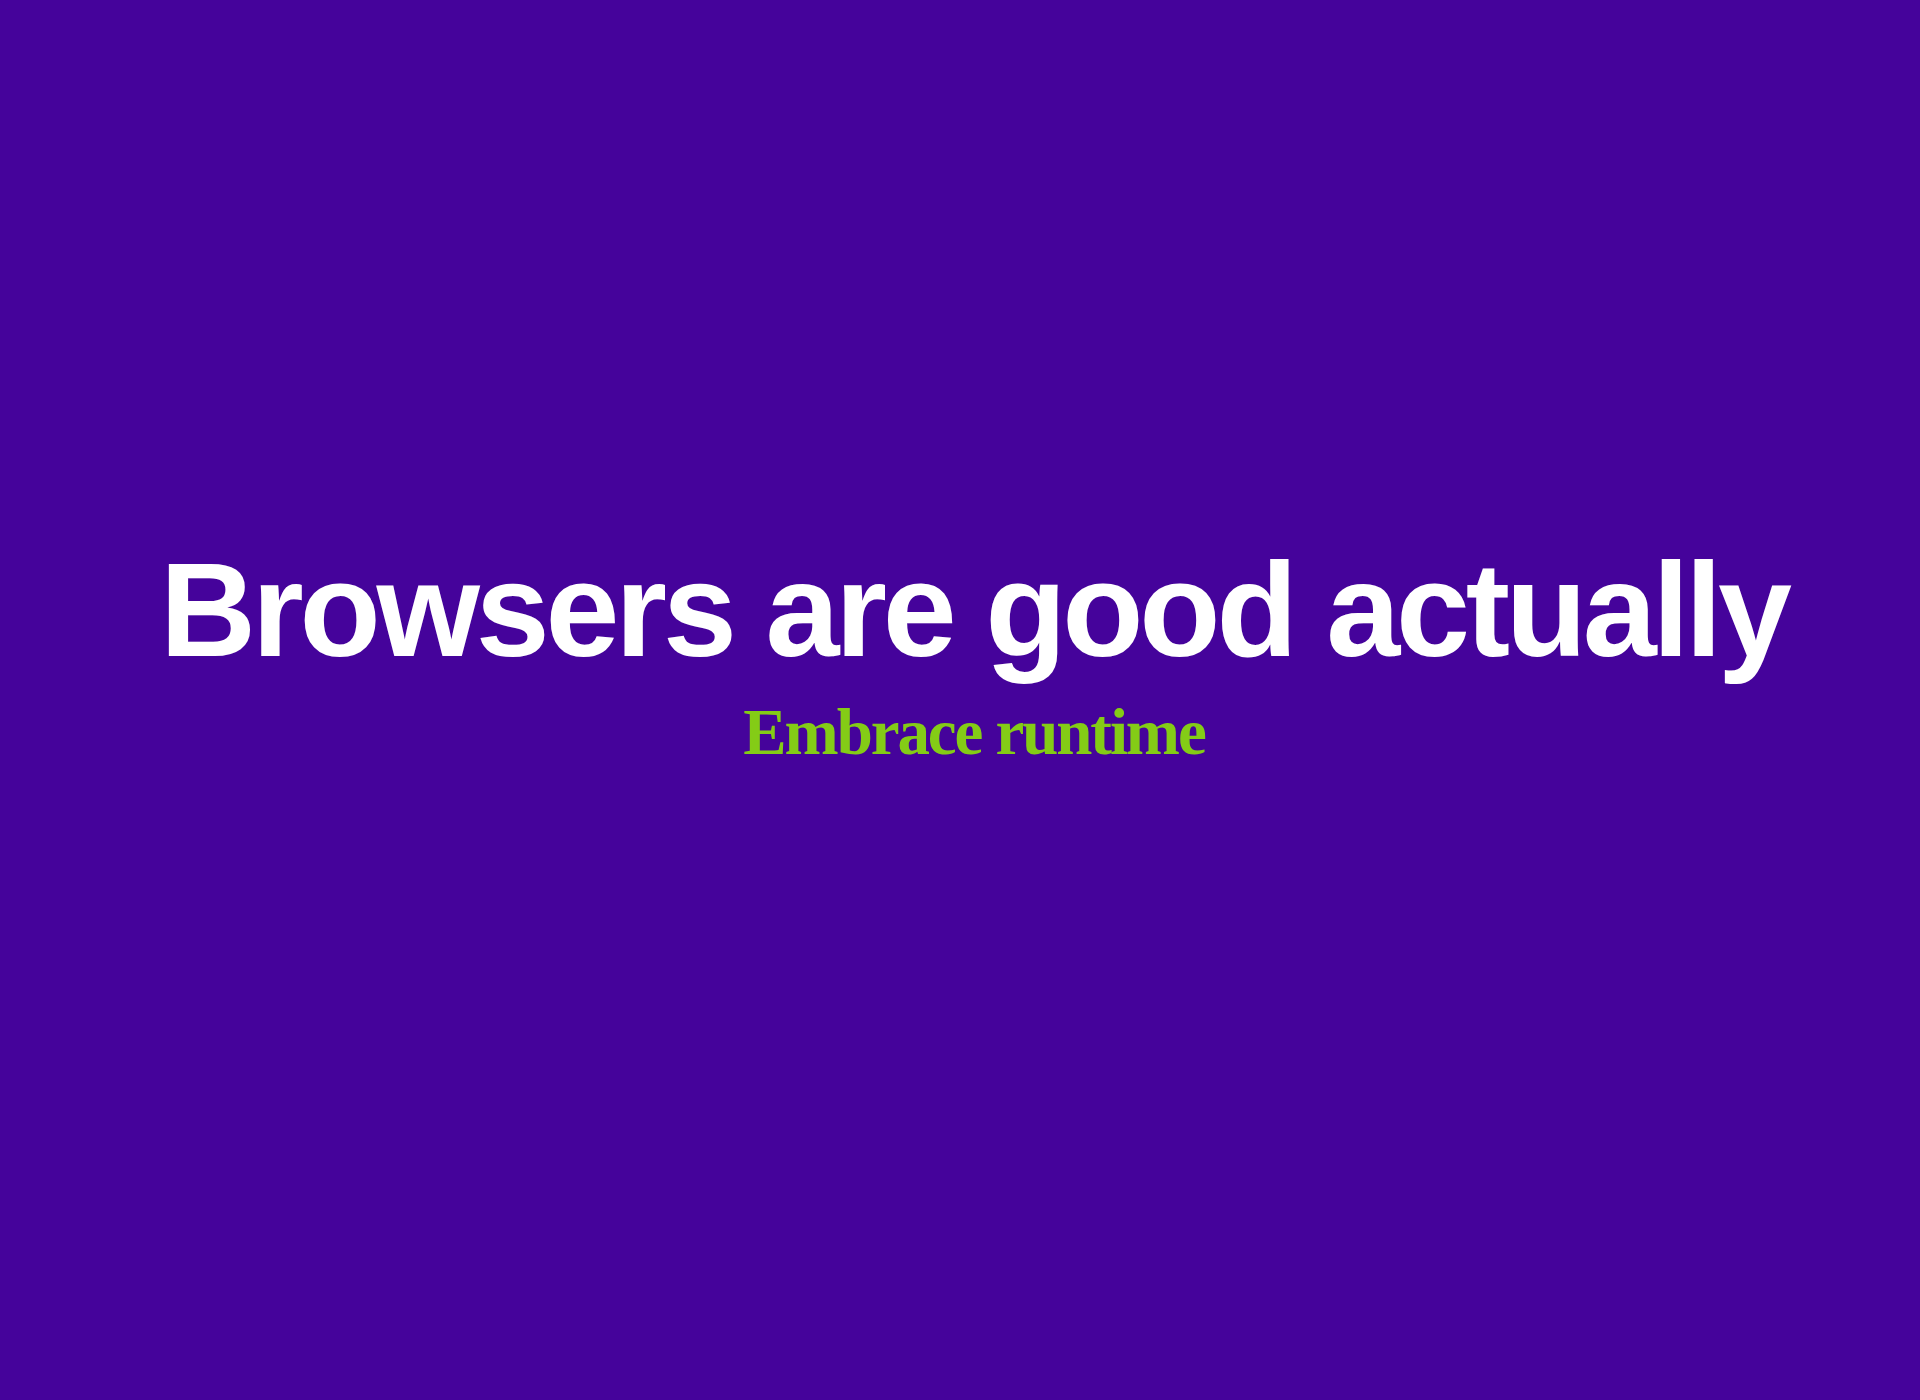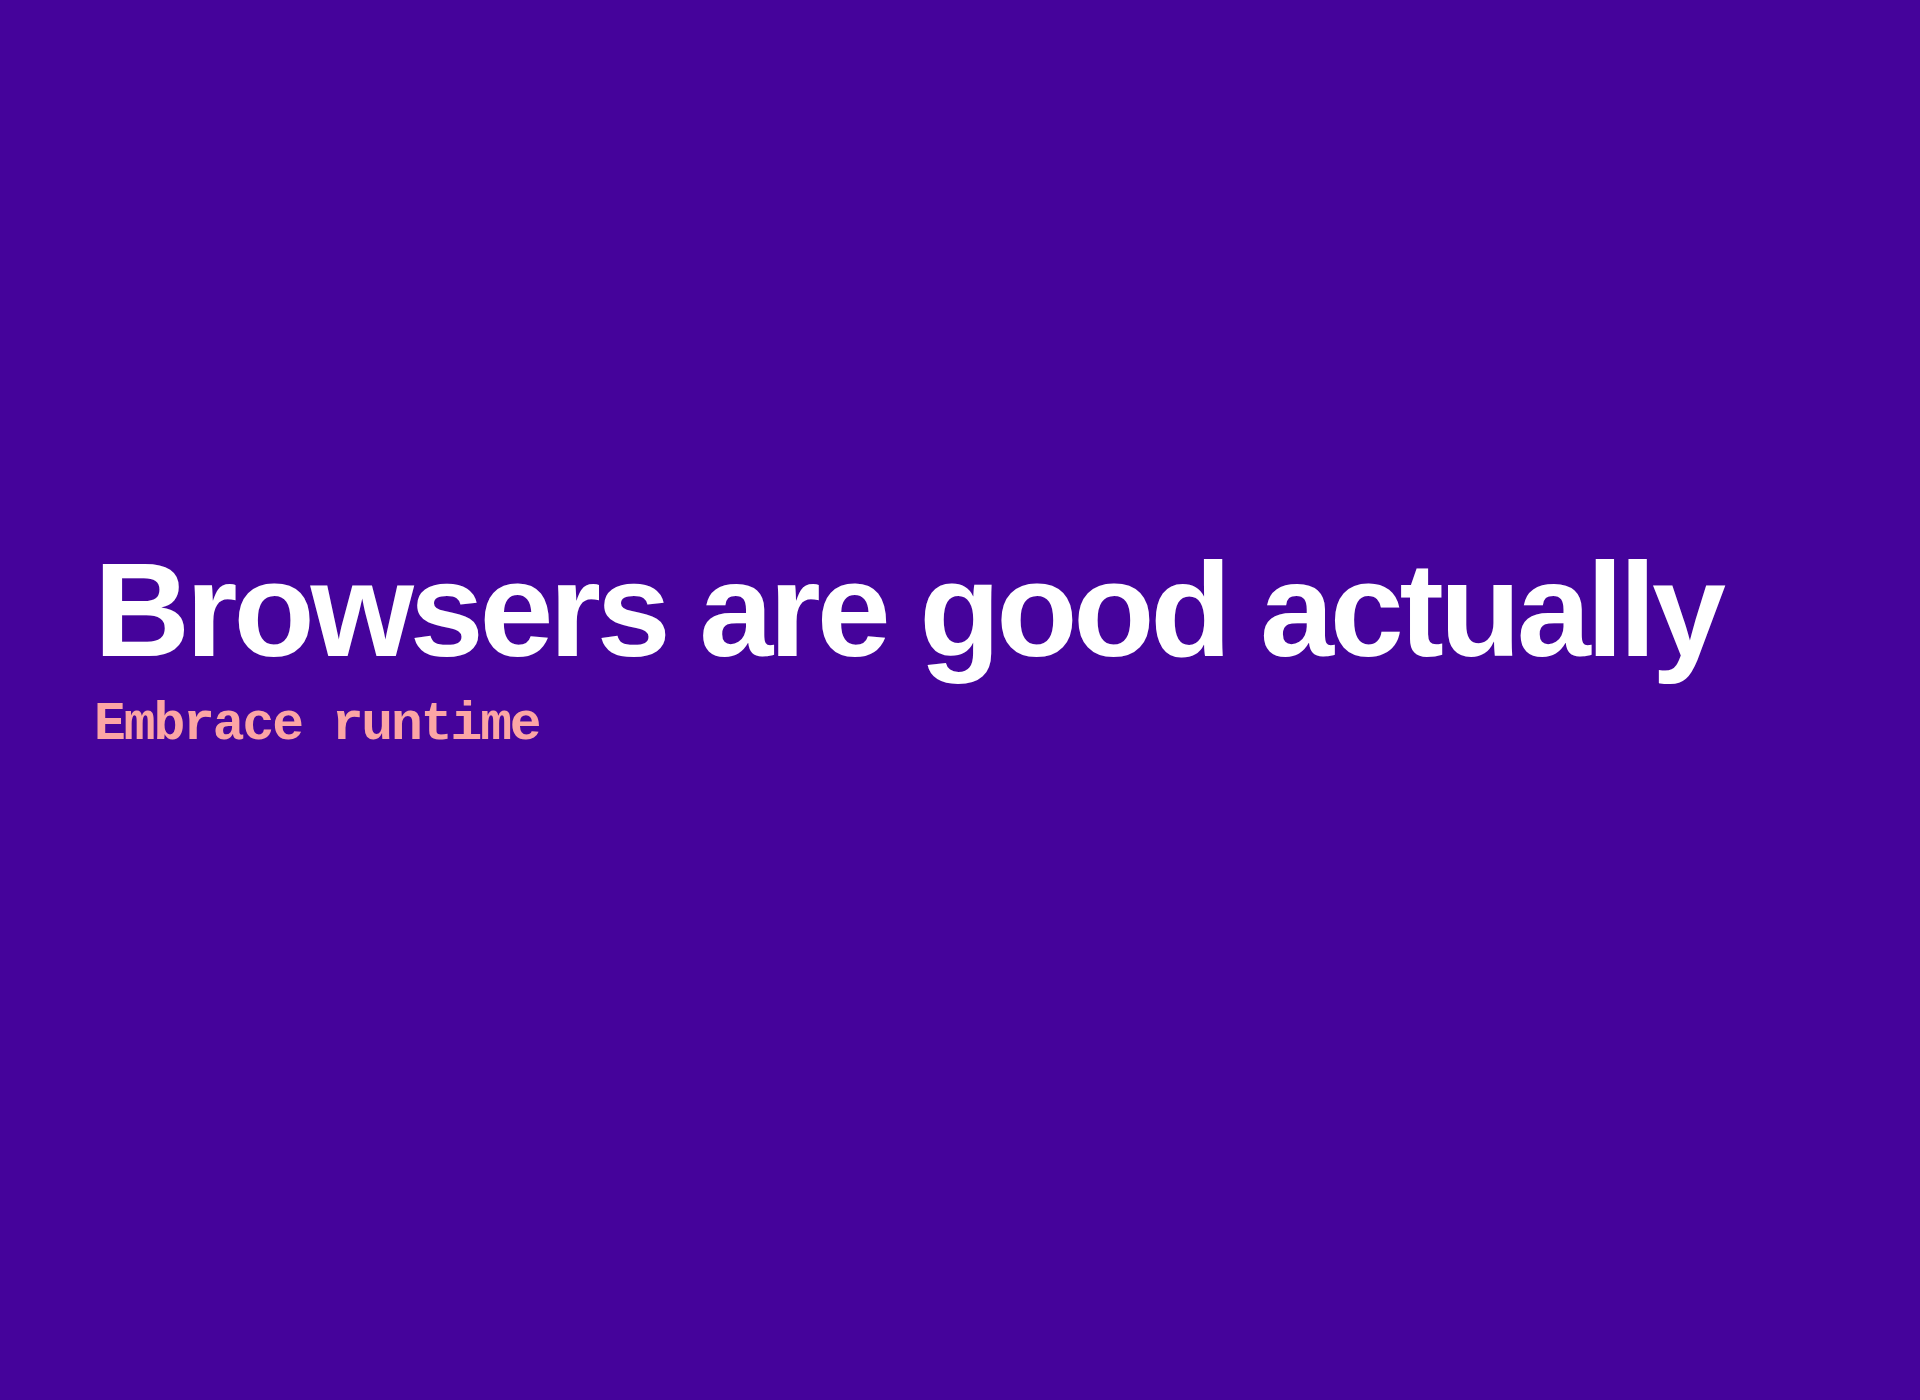--- a/index.html
+++ b/index.html
@@ -22,42 +22,43 @@
     background: #45039B;
     box-sizing: border-box;
     overflow: hidden;
   }
 
   .slide-content {
     position: absolute;
     left: 94px;
     top: 540px;
     width: 1760px;
+    text-align: center;
   }
 
   .slide-title {
     margin: 0;
     padding: 0;
     color: #FFFFFF;
     font-family: "Liberation Sans", sans-serif;
     font-weight: 700;
     font-size: 133px;
     line-height: 1.06;
     letter-spacing: -4.2px;
     white-space: nowrap;
   }
 
   .slide-subtitle {
     margin: 0;
     padding: 0;
     margin-top: 16px;
-    color: #fca5a5;
-    font-family: Liberation Mono, monospace;
+    color: #84cc16;
+    font-family: Liberation Serif, serif;
     font-weight: 700;
-    font-size: 53px;
+    font-size: 65px;
     line-height: 1.08;
     letter-spacing: -2.1px;
     white-space: nowrap;
   }
 </style>
 </head>
 <body>
 
 <div class="slide">
   <div class="slide-content">

